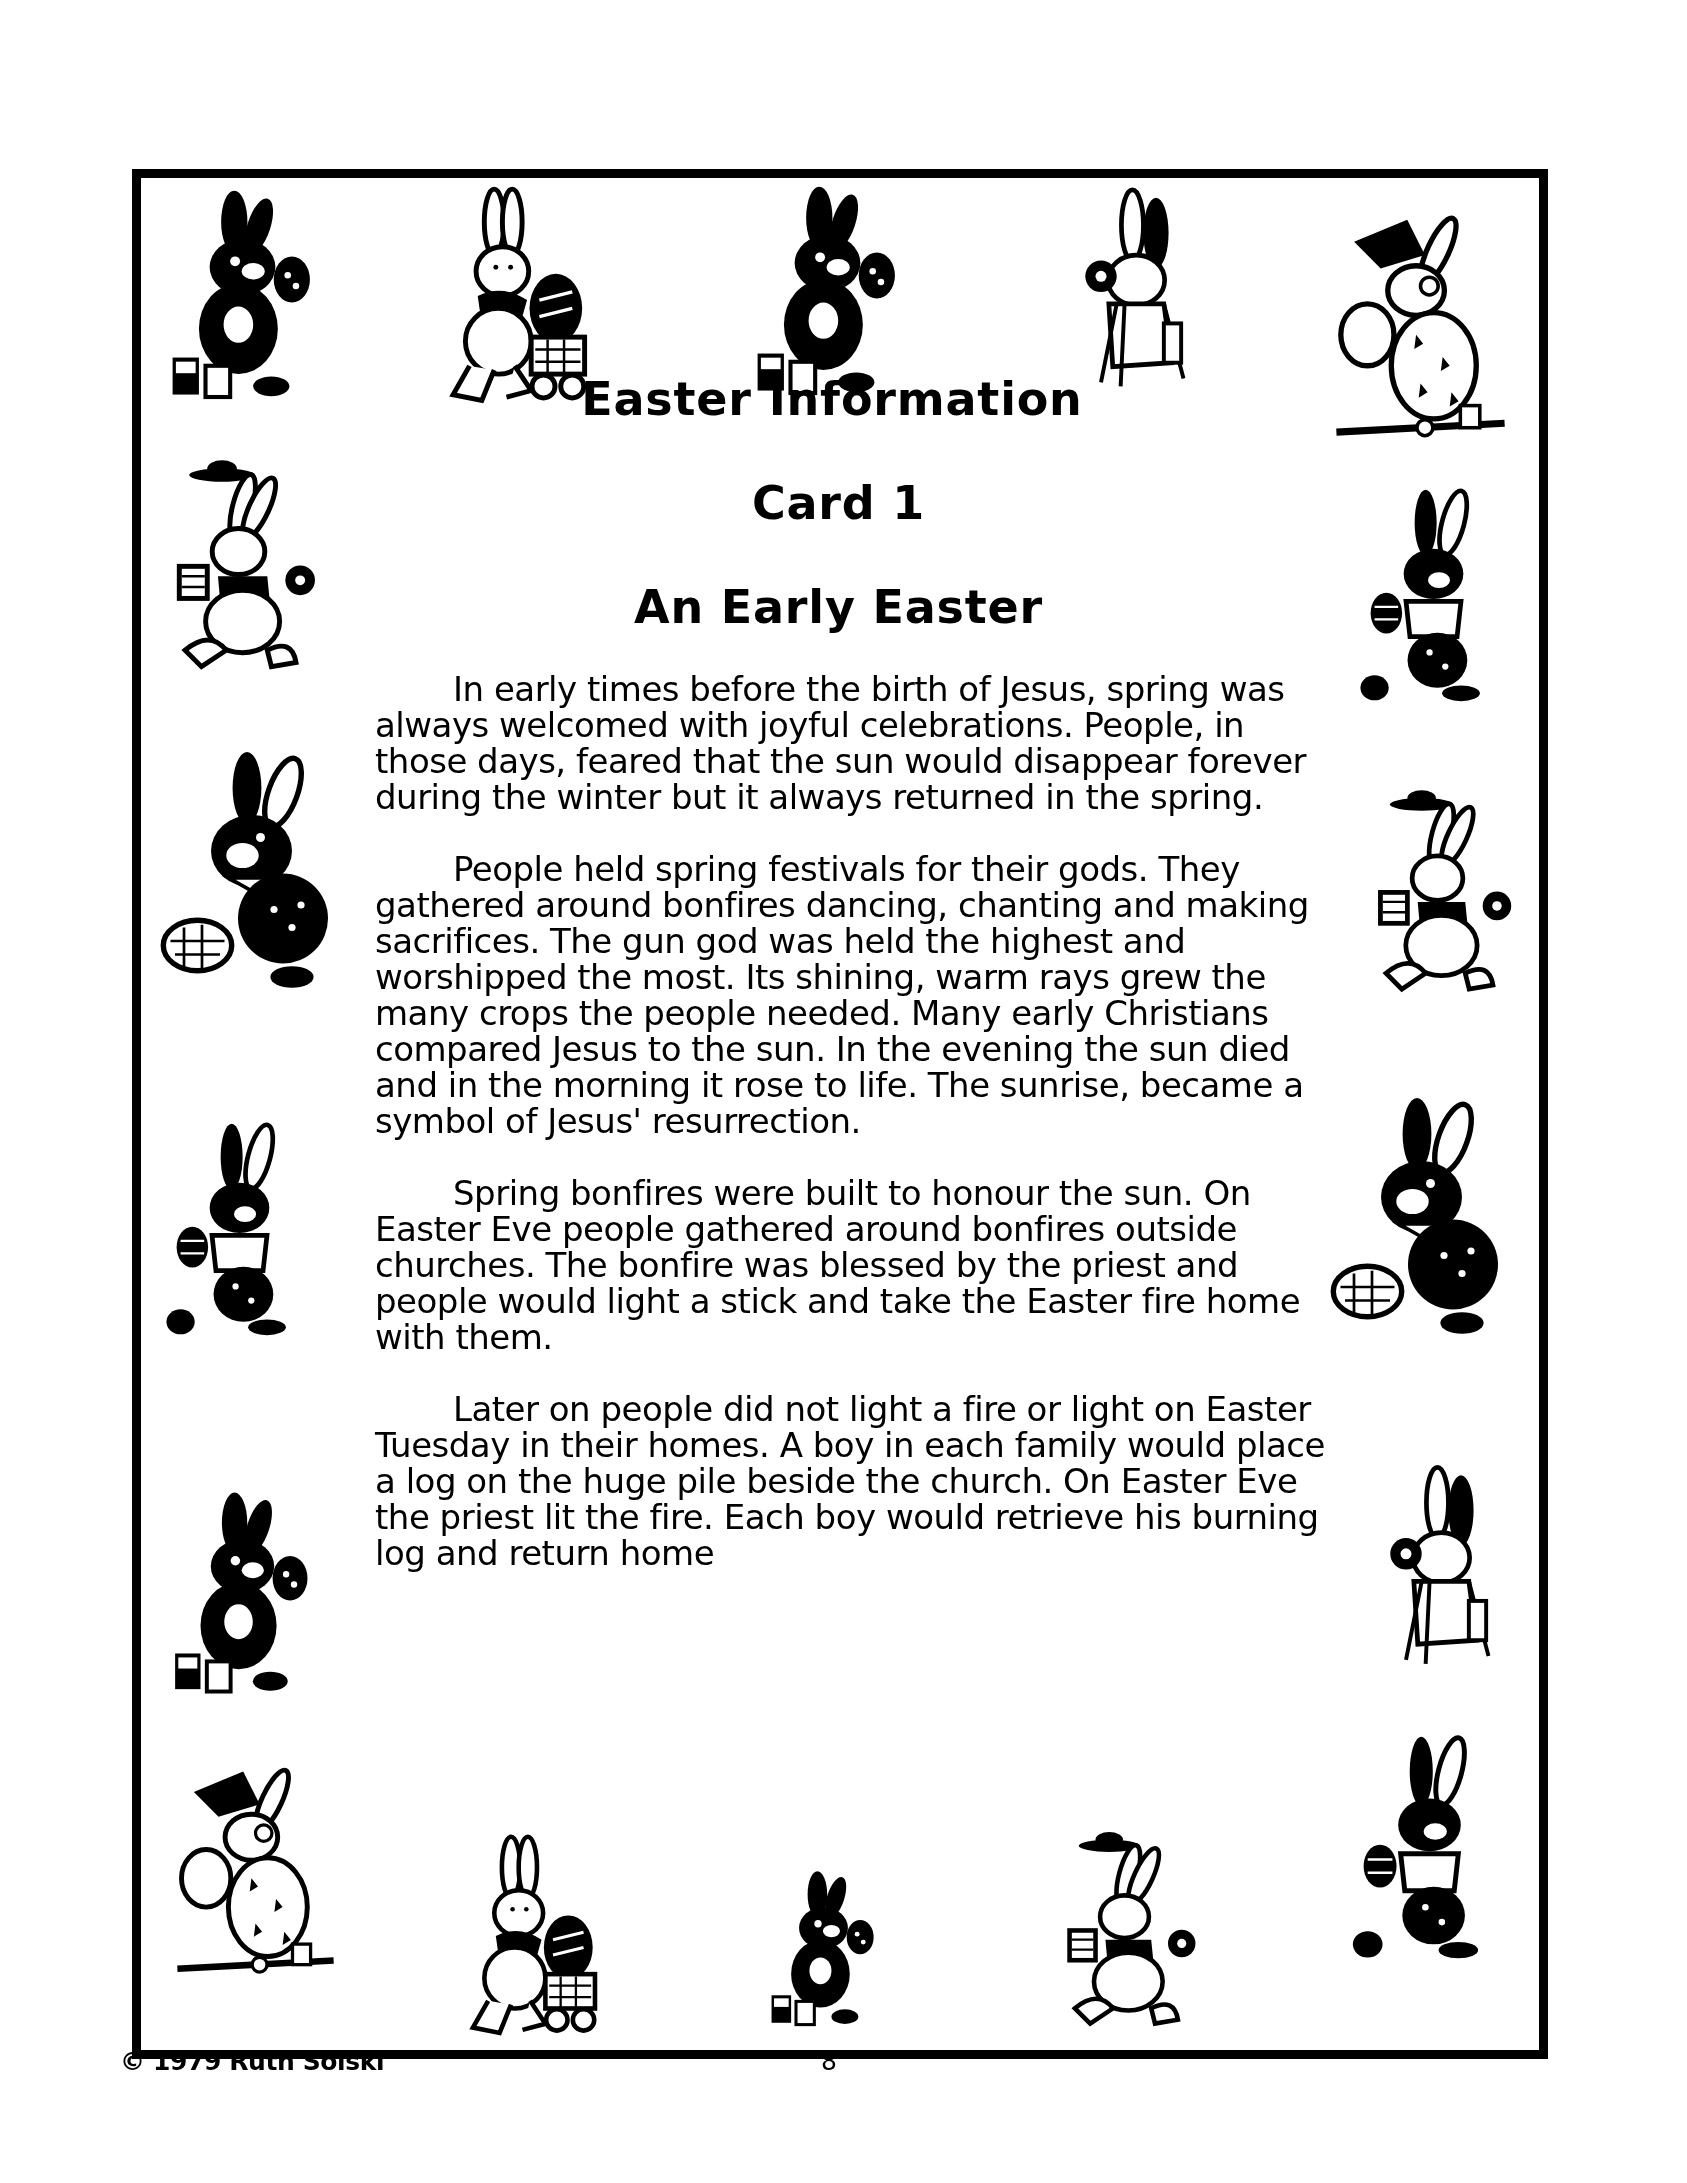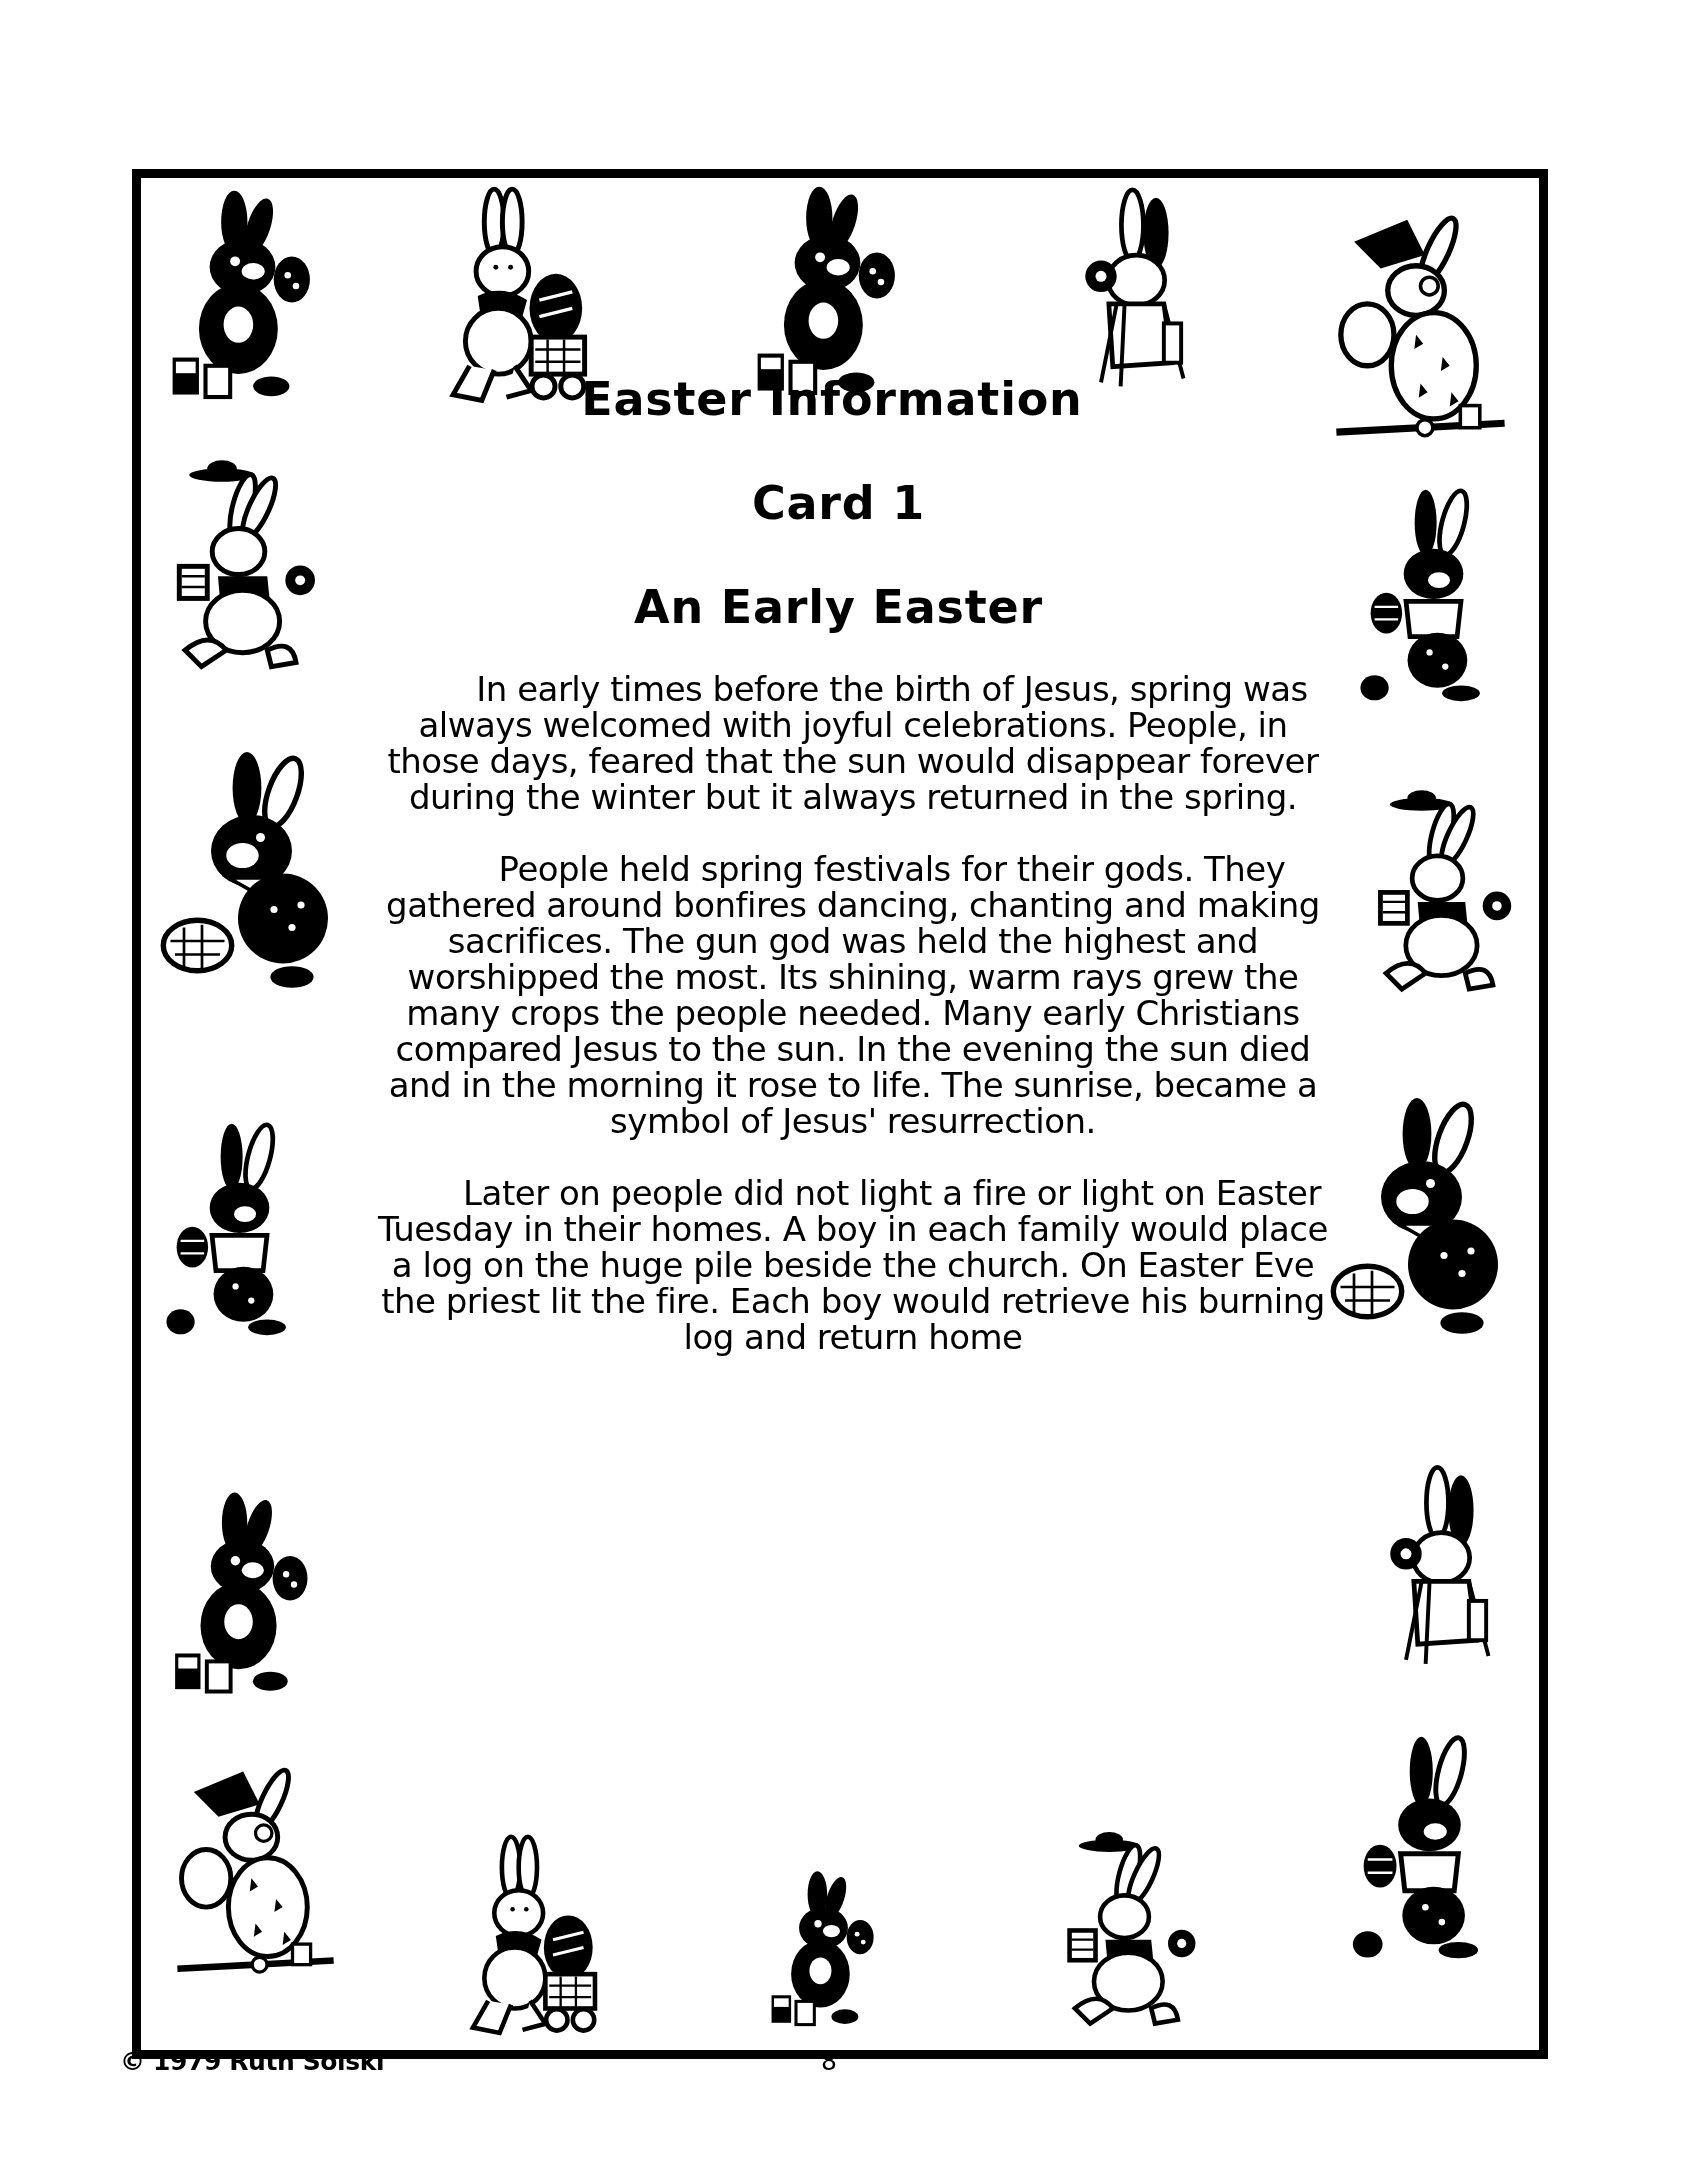--- a/index.html
+++ b/index.html
@@ -9,21 +9,21 @@
            border:9px solid #000; box-sizing:content-box; }
   .bunny { position:absolute; }
   .bunny svg { width:100%; height:100%; display:block; }
   .title { position:absolute; left:0; width:1687px; text-align:center; font-weight:bold;
            letter-spacing:0.8px; }
   .t1 { top:372px; font-size:46px; left:-11.5px; }
   .t2 { top:476px; font-size:46px; left:-5px; }
   .t3 { top:580px; font-size:46px; left:-5px; }
   .body-text { position:absolute; left:375px; top:671px; width:956px;
                font-size:34px; line-height:36px; letter-spacing:-0.5px; }
-  .para { margin:0 0 36px 0; text-indent:78px;text-align:center; }
+  .para { margin:0 0 36px 0; text-indent:78px; }
   .footer-copy { position:absolute; left:120px; top:2047px; font-size:25px; font-weight:bold;
                  letter-spacing:-0.4px; }
   .footer-page { position:absolute; left:821px; top:2047px; font-size:25px; }
 </style>
 </head>
 <body>
 
 <div class="frame"></div>
 
 <svg width="0" height="0" style="position:absolute">
@@ -225,18 +225,19 @@
     </svg>
   </div>
 
 <div class="title t1">Easter Information</div>
 <div class="title t2">Card 1</div>
 <div class="title t3">An Early Easter</div>
 
 <div class="body-text">
   <p class="para">In early times before the birth of Jesus, spring was always welcomed with joyful celebrations. People, in those days, feared that the sun would disappear forever during the winter but it always returned in the spring.</p>
   <p class="para">People held spring festivals for their gods.  They gathered around bonfires dancing, chanting and making sacrifices.  The gun god was held the highest and worshipped the most.  Its shining, warm rays grew the many crops the people needed. Many early Christians compared Jesus to the sun.  In the evening the sun died and in the morning it rose to life.  The sunrise, became a symbol of Jesus' resurrection.</p>
+  <p class="para">Spring bonfires were built to honour the sun.  On Easter Eve people gathered around bonfires outside churches.  The bonfire was blessed by the priest and people would light a stick and take the Easter fire home with them.</p>
   <p class="para">Later on people did not light a fire or light on Easter Tuesday in their homes. A boy in each family would place a log on the huge pile beside the church.  On Easter Eve the priest lit the fire.  Each boy would retrieve his burning log and return home</p>
 </div>
 
 <div class="footer-copy">© 1979 Ruth Solski</div>
 <div class="footer-page">8</div>
 
 
 </body></html>

